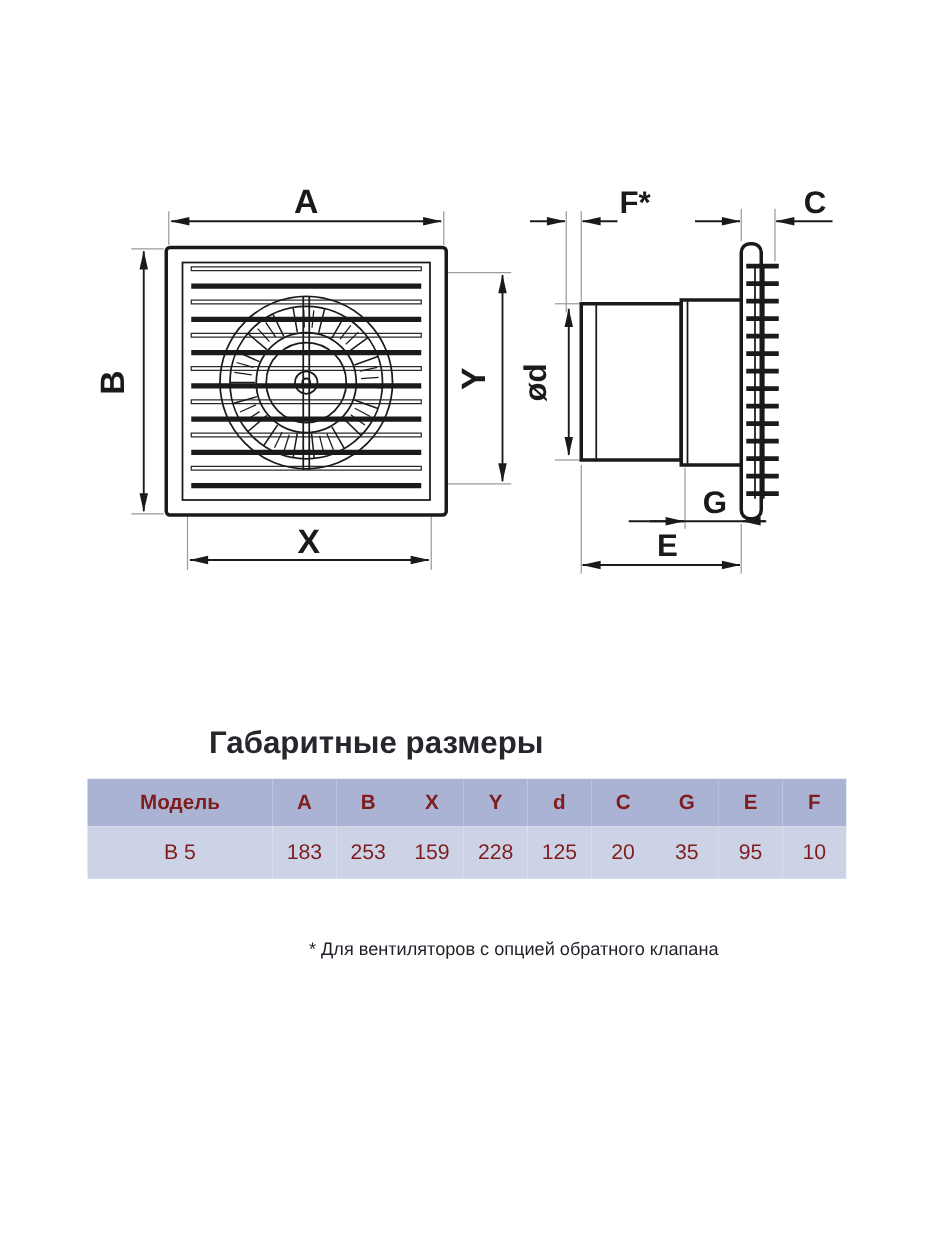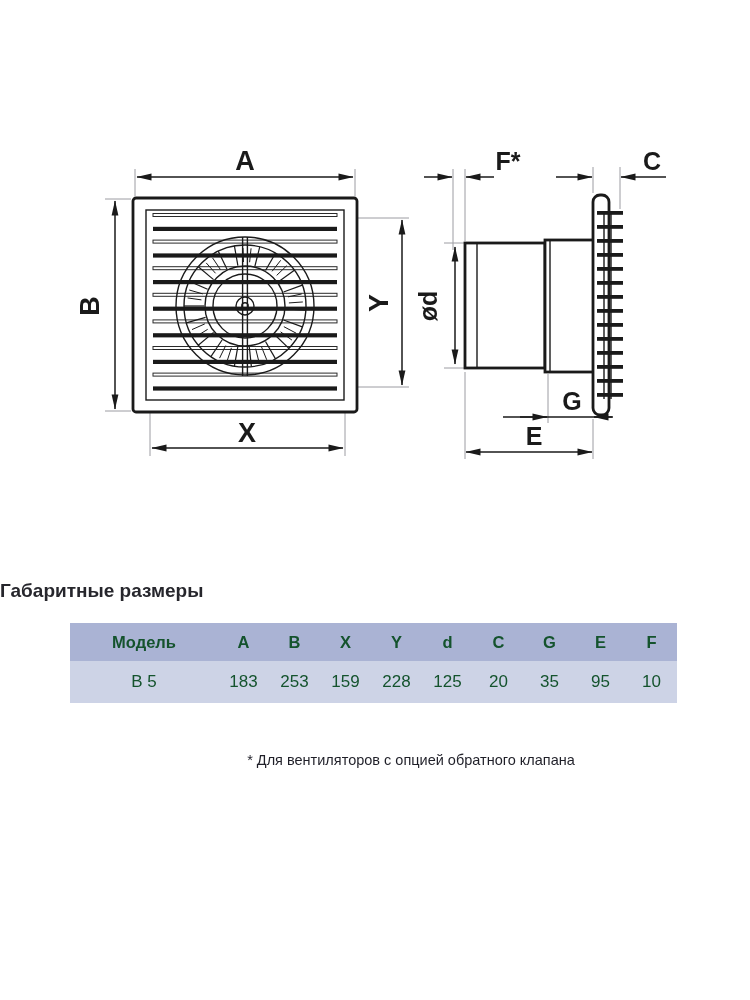--- a/index.html
+++ b/index.html
@@ -10,29 +10,29 @@
   .page{position:absolute;inset:0;}
   #diagram{position:absolute;top:0;left:0;}
   .dim-label{font-family:"Liberation Sans",sans-serif;font-weight:bold;fill:#1a1a1a;}
   .lbl-lg{font-size:27px;}
   .lbl-md{font-size:25px;}
   .outline{fill:#ffffff;stroke:#1a1a1a;stroke-width:2.8;}
   .thin{fill:none;stroke:#1a1a1a;stroke-width:1.4;}
   .ext{stroke:#9c9ca2;stroke-width:1;}
   .dim{stroke:#1a1a1a;stroke-width:1.5;}
   .section-title{
-    position:absolute;top:580px;left:0;width:602px;
-    font-size:19px;font-weight:bold;color:#26262c;
+    position:absolute;top:580px;left:0;width:602px;text-align:center;
+    font-size:25px;font-weight:bold;color:#26262c;
   }
   table.dims{
     position:absolute;top:623px;left:70px;width:607px;
     border-collapse:collapse;table-layout:fixed;
   }
   table.dims th,table.dims td{
-    text-align:center;padding:0;font-size:17px;color:#14532d;
+    text-align:center;padding:0;font-size:17px;color:#7f1d1d;
   }
   table.dims col.model-col{width:148px;}
   table.dims thead tr{height:38px;background:#aab3d4;}
   table.dims thead th{font-size:16.5px;font-weight:bold;}
   table.dims tbody tr{height:42px;}
   table.dims tbody tr.alt{background:#cdd3e6;}
   .footnote{
     position:absolute;top:752px;left:0;width:750px;text-align:center;
     font-size:14.5px;color:#1f1f28;margin-left:36px;
   }

